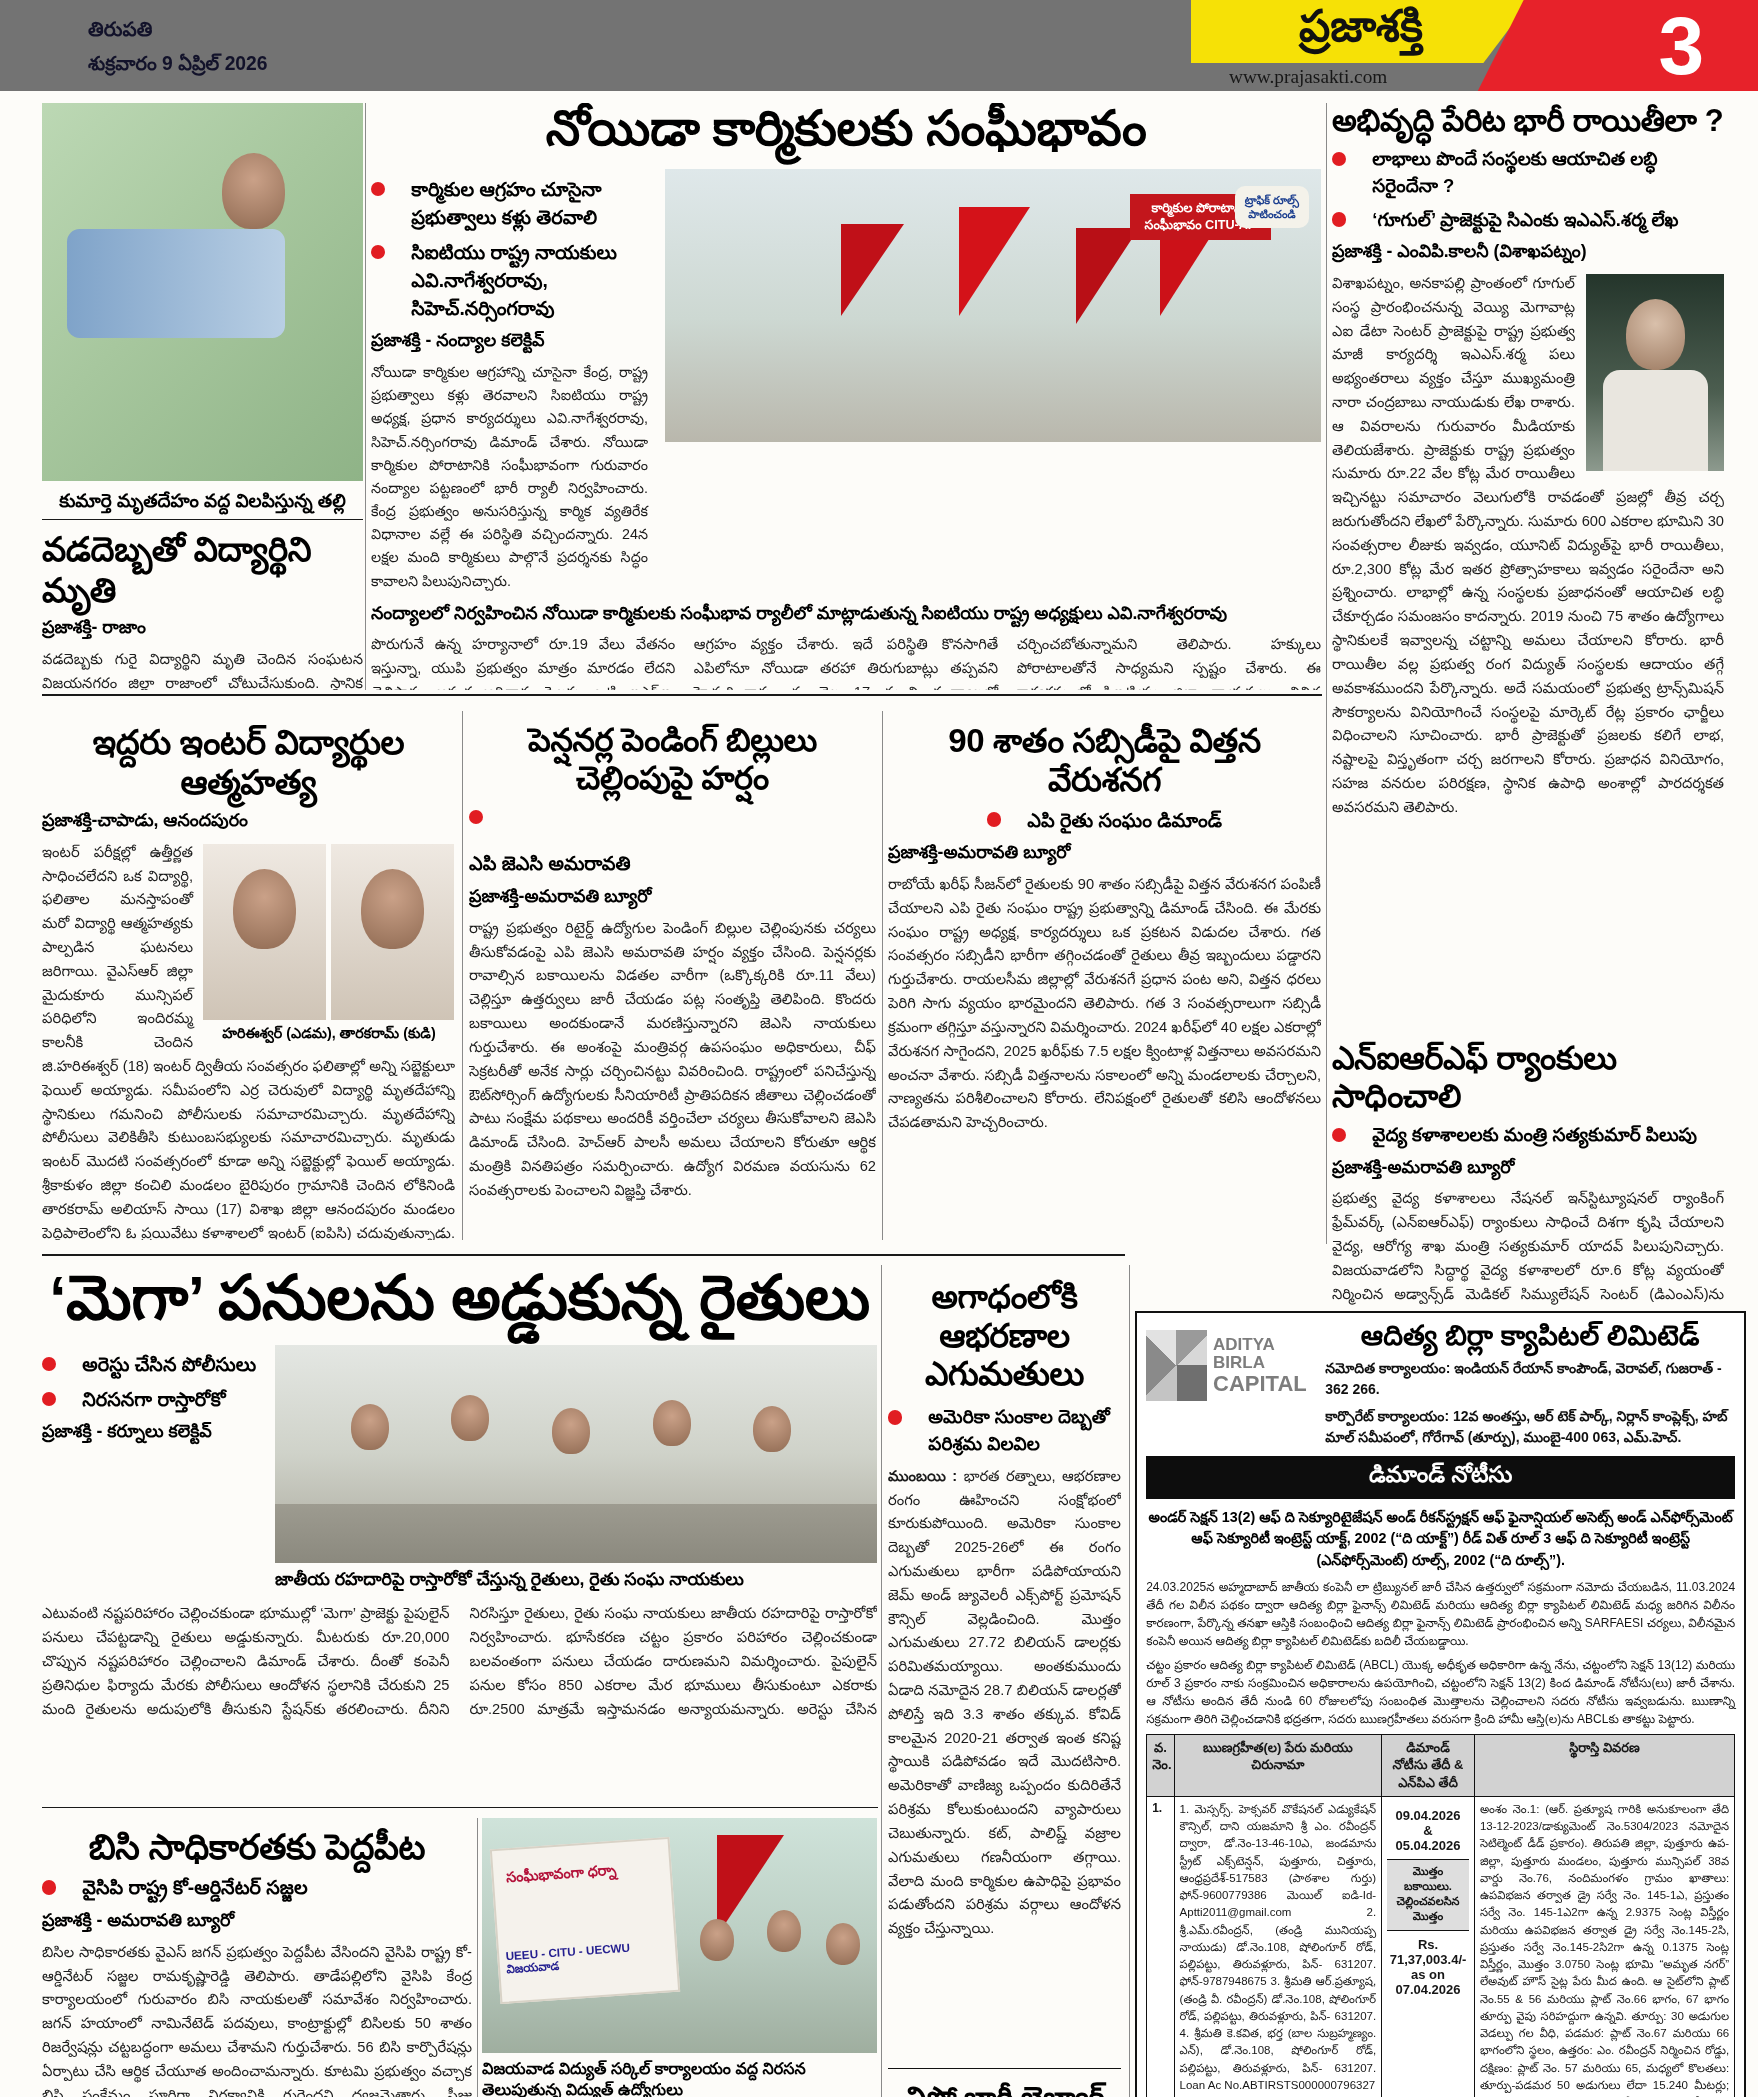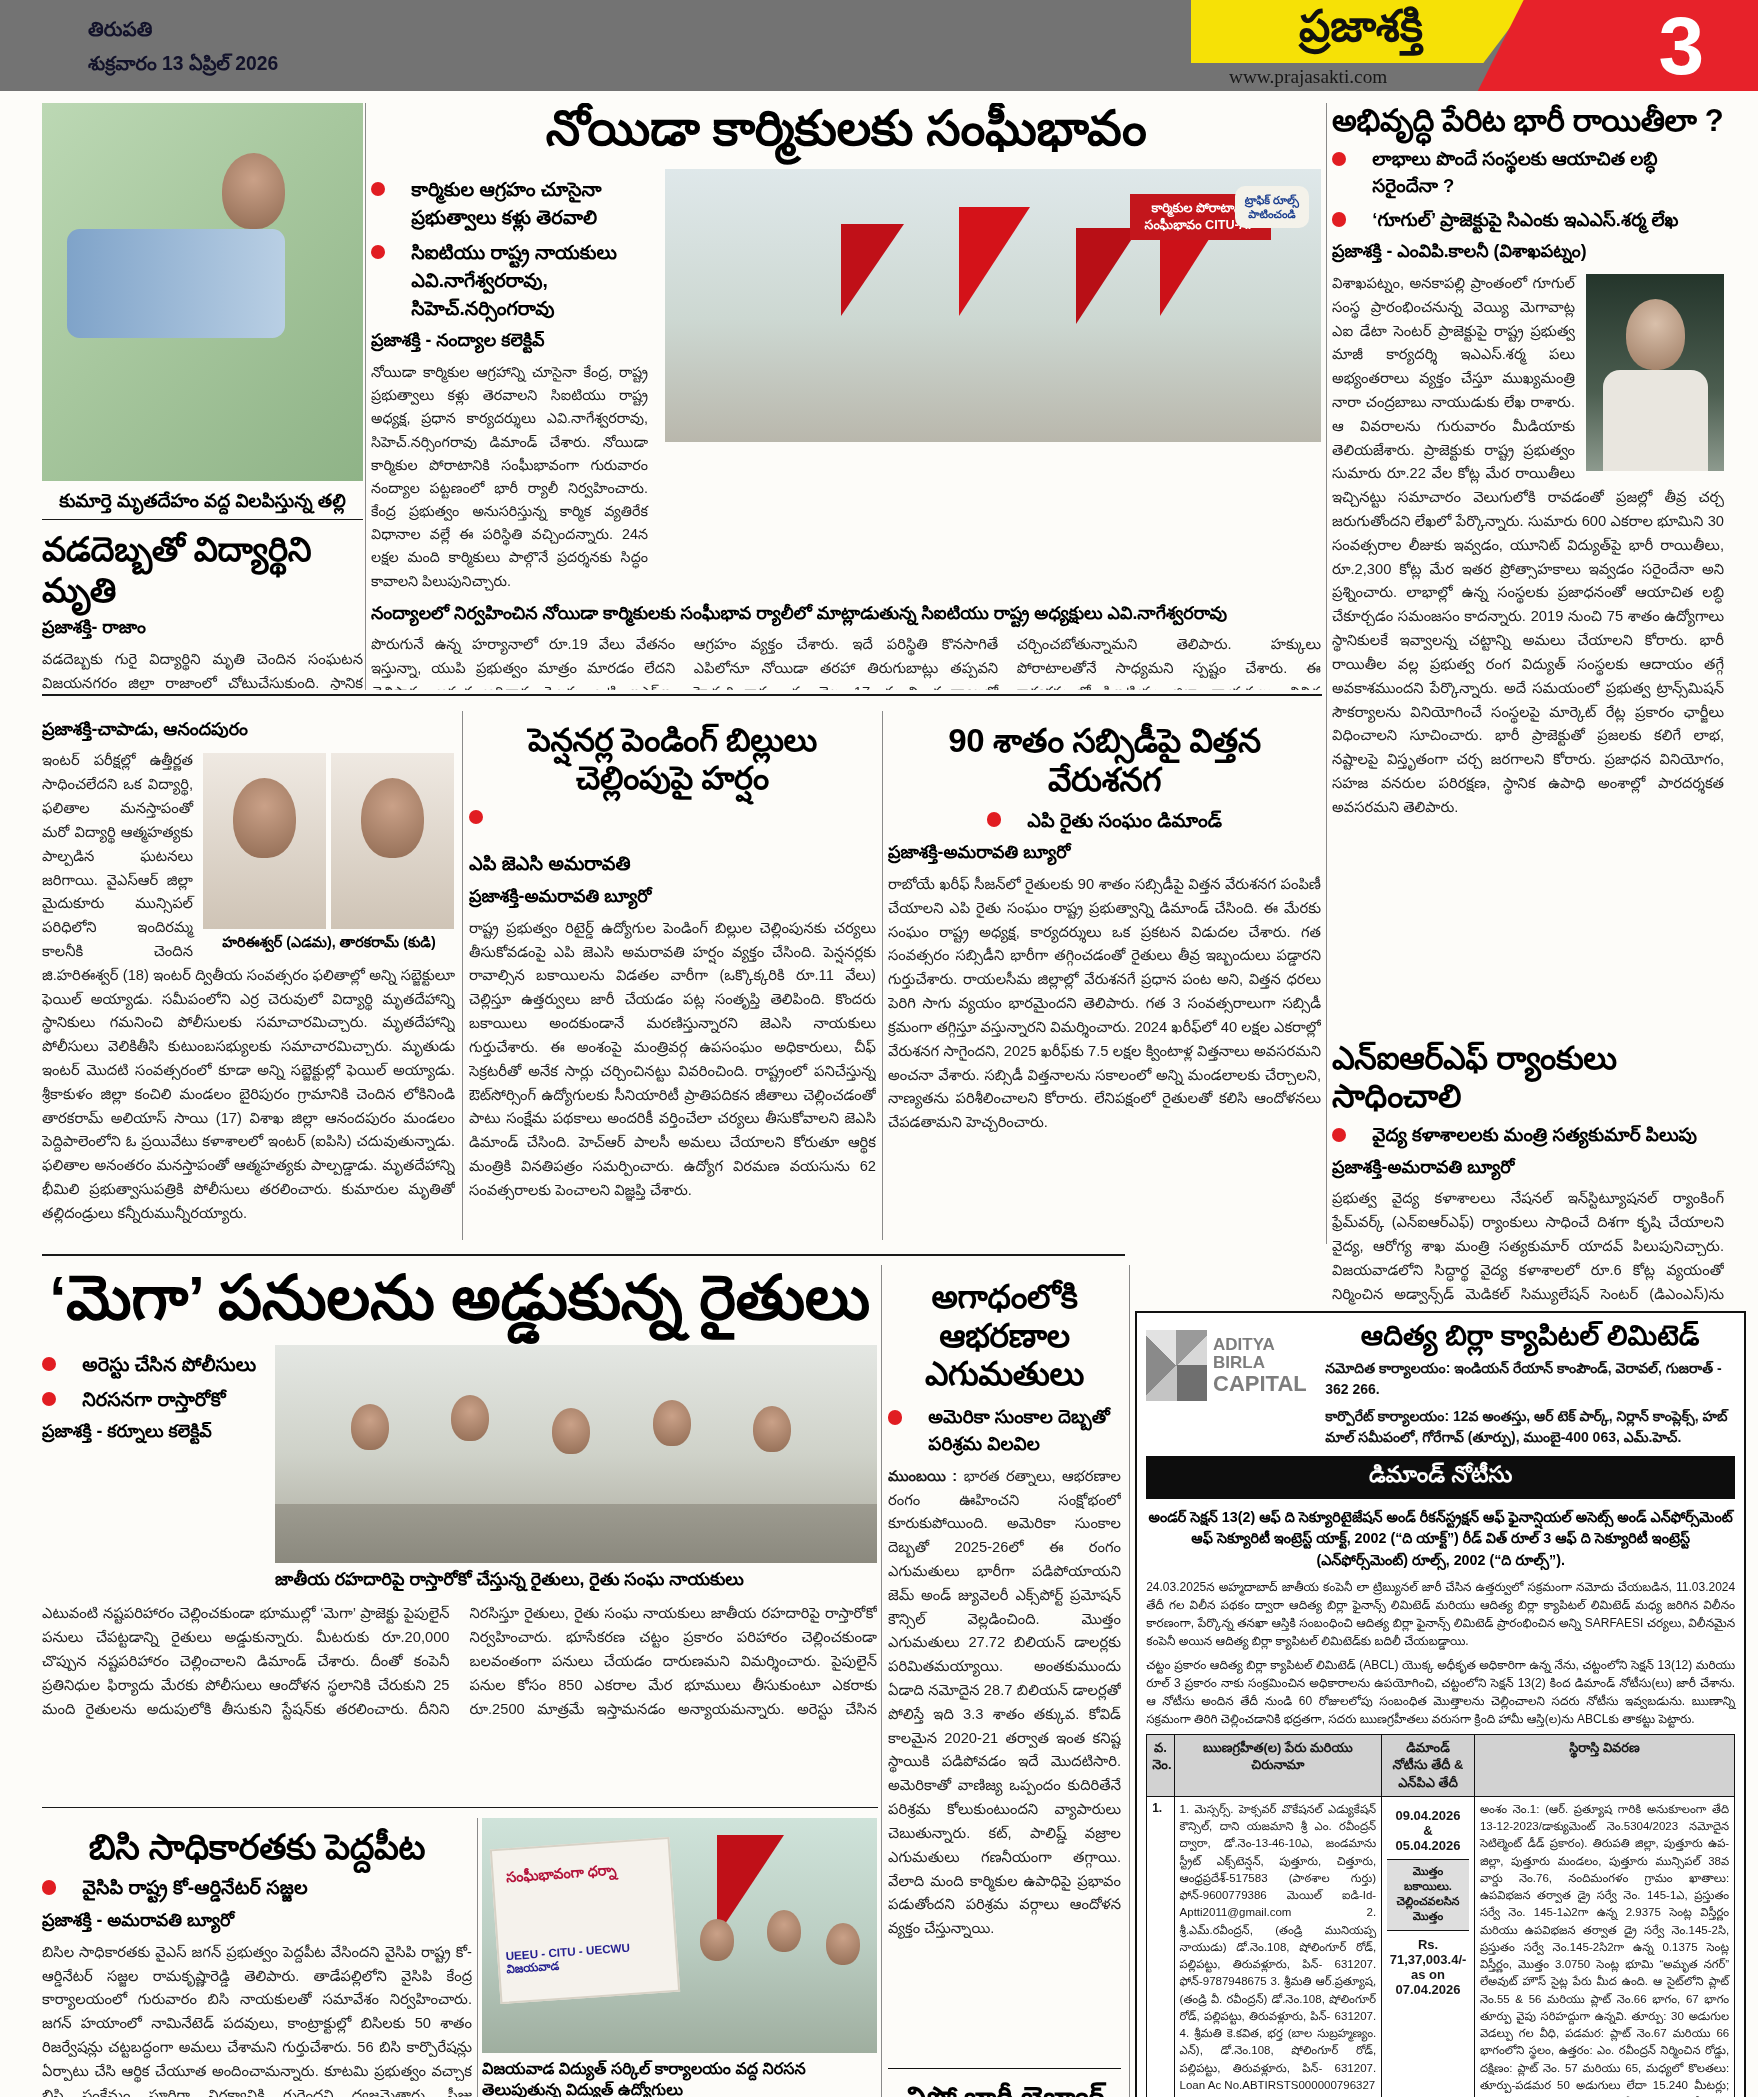--- a/index.html
+++ b/index.html
@@ -63,21 +63,21 @@
   .ph-protest{background:linear-gradient(180deg,#cfe3da 0%,#bccfc4 50%,#9fae9f 100%);}
   .face{position:absolute;border-radius:50% 50% 45% 45%;background:radial-gradient(circle at 50% 35%,#caa188,#8f6a52);}
 </style>
 </head>
 <body>
 
 <div id="page">
 
   <div class="abs masthead">
     <div class="abs mh-city">తిరుపతి</div>
-    <div class="abs mh-date">శుక్రవారం 13 ఏప్రిల్ 2026</div>
+    <div class="abs mh-date">శుక్రవారం 9 ఏప్రిల్ 2026</div>
     <div class="abs mh-yellow">
       <span class="mh-paper">ప్రజాశక్తి</span>
     </div>
     <div class="abs mh-site">www.prajasakti.com</div>
     <div class="abs mh-red">
       <span class="mh-page">3</span>
     </div>
   </div>
 
   <div class="abs hr" style="left:42px;top:694px;width:1280px;"></div>
@@ -144,20 +144,21 @@
       </div>
     <div class="byline">ప్రజాశక్తి - ఎంవిపి.కాలనీ (విశాఖపట్నం)</div>
     <div class="ph ph-sarma" style="float:right;width:138px;height:197px;margin:2.5px 0 6.7px 11px;">
       <div class="face" style="left:40px;top:25px;width:59px;height:71px;background:radial-gradient(circle at 50% 35%,#d9c0ab,#9c7a61);"></div>
       <div class="abs" style="left:17px;top:96px;width:105px;height:101px;background:#e9e6df;border-radius:17px 17px 0 0;"></div>
     </div>
     <div class="body">విశాఖపట్నం, అనకాపల్లి ప్రాంతంలో గూగుల్ సంస్థ ప్రారంభించనున్న వెయ్యి మెగావాట్ల ఎఐ డేటా సెంటర్ ప్రాజెక్టుపై రాష్ట్ర ప్రభుత్వ మాజీ కార్యదర్శి ఇఎఎస్.శర్మ పలు అభ్యంతరాలు వ్యక్తం చేస్తూ ముఖ్యమంత్రి నారా చంద్రబాబు నాయుడుకు లేఖ రాశారు. ఆ వివరాలను గురువారం మీడియాకు తెలియజేశారు. ప్రాజెక్టుకు రాష్ట్ర ప్రభుత్వం సుమారు రూ.22 వేల కోట్ల మేర రాయితీలు ఇచ్చినట్టు సమాచారం వెలుగులోకి రావడంతో ప్రజల్లో తీవ్ర చర్చ జరుగుతోందని లేఖలో పేర్కొన్నారు. సుమారు 600 ఎకరాల భూమిని 30 సంవత్సరాల లీజుకు ఇవ్వడం, యూనిట్ విద్యుత్‌పై భారీ రాయితీలు, రూ.2,300 కోట్ల మేర ఇతర ప్రోత్సాహకాలు ఇవ్వడం సరైందేనా అని ప్రశ్నించారు. లాభాల్లో ఉన్న సంస్థలకు ప్రజాధనంతో ఆయాచిత లబ్ధి చేకూర్చడం సమంజసం కాదన్నారు. 2019 నుంచి 75 శాతం ఉద్యోగాలు స్థానికులకే ఇవ్వాలన్న చట్టాన్ని అమలు చేయాలని కోరారు. భారీ రాయితీల వల్ల ప్రభుత్వ రంగ విద్యుత్ సంస్థలకు ఆదాయం తగ్గే అవకాశముందని పేర్కొన్నారు. అదే సమయంలో ప్రభుత్వ ట్రాన్స్‌మిషన్ సౌకర్యాలను వినియోగించే సంస్థలపై మార్కెట్ రేట్ల ప్రకారం ఛార్జీలు విధించాలని సూచించారు. భారీ ప్రాజెక్టుతో ప్రజలకు కలిగే లాభ, నష్టాలపై విస్తృతంగా చర్చ జరగాలని కోరారు. ప్రజాధన వినియోగం, సహజ వనరుల పరిరక్షణ, స్థానిక ఉపాధి అంశాల్లో పారదర్శకత అవసరమని తెలిపారు.</div>
   </div>
 
   <div class="abs art" style="left:42px;top:711px;width:413px;height:529px;">
+    <div class="hl hl-c" style="font-size:34px;margin:11px 0 7.6px 0;">ఇద్దరు ఇంటర్ విద్యార్థుల ఆత్మహత్య</div>
     <div class="byline">ప్రజాశక్తి-చాపాడు, ఆనందపురం</div>
     <div style="float:right;width:252px;margin:3.4px 0 5px 10px;">
       <div style="display:flex;gap:5px;">
         <div class="ph ph-portrait" style="width:123px;height:176px;">
             <div class="face" style="left:30px;top:25px;width:63px;height:80px;"></div>
           </div>
         <div class="ph ph-portrait" style="width:123px;height:176px;">
             <div class="face" style="left:30px;top:25px;width:63px;height:80px;"></div>
           </div>
       </div>

